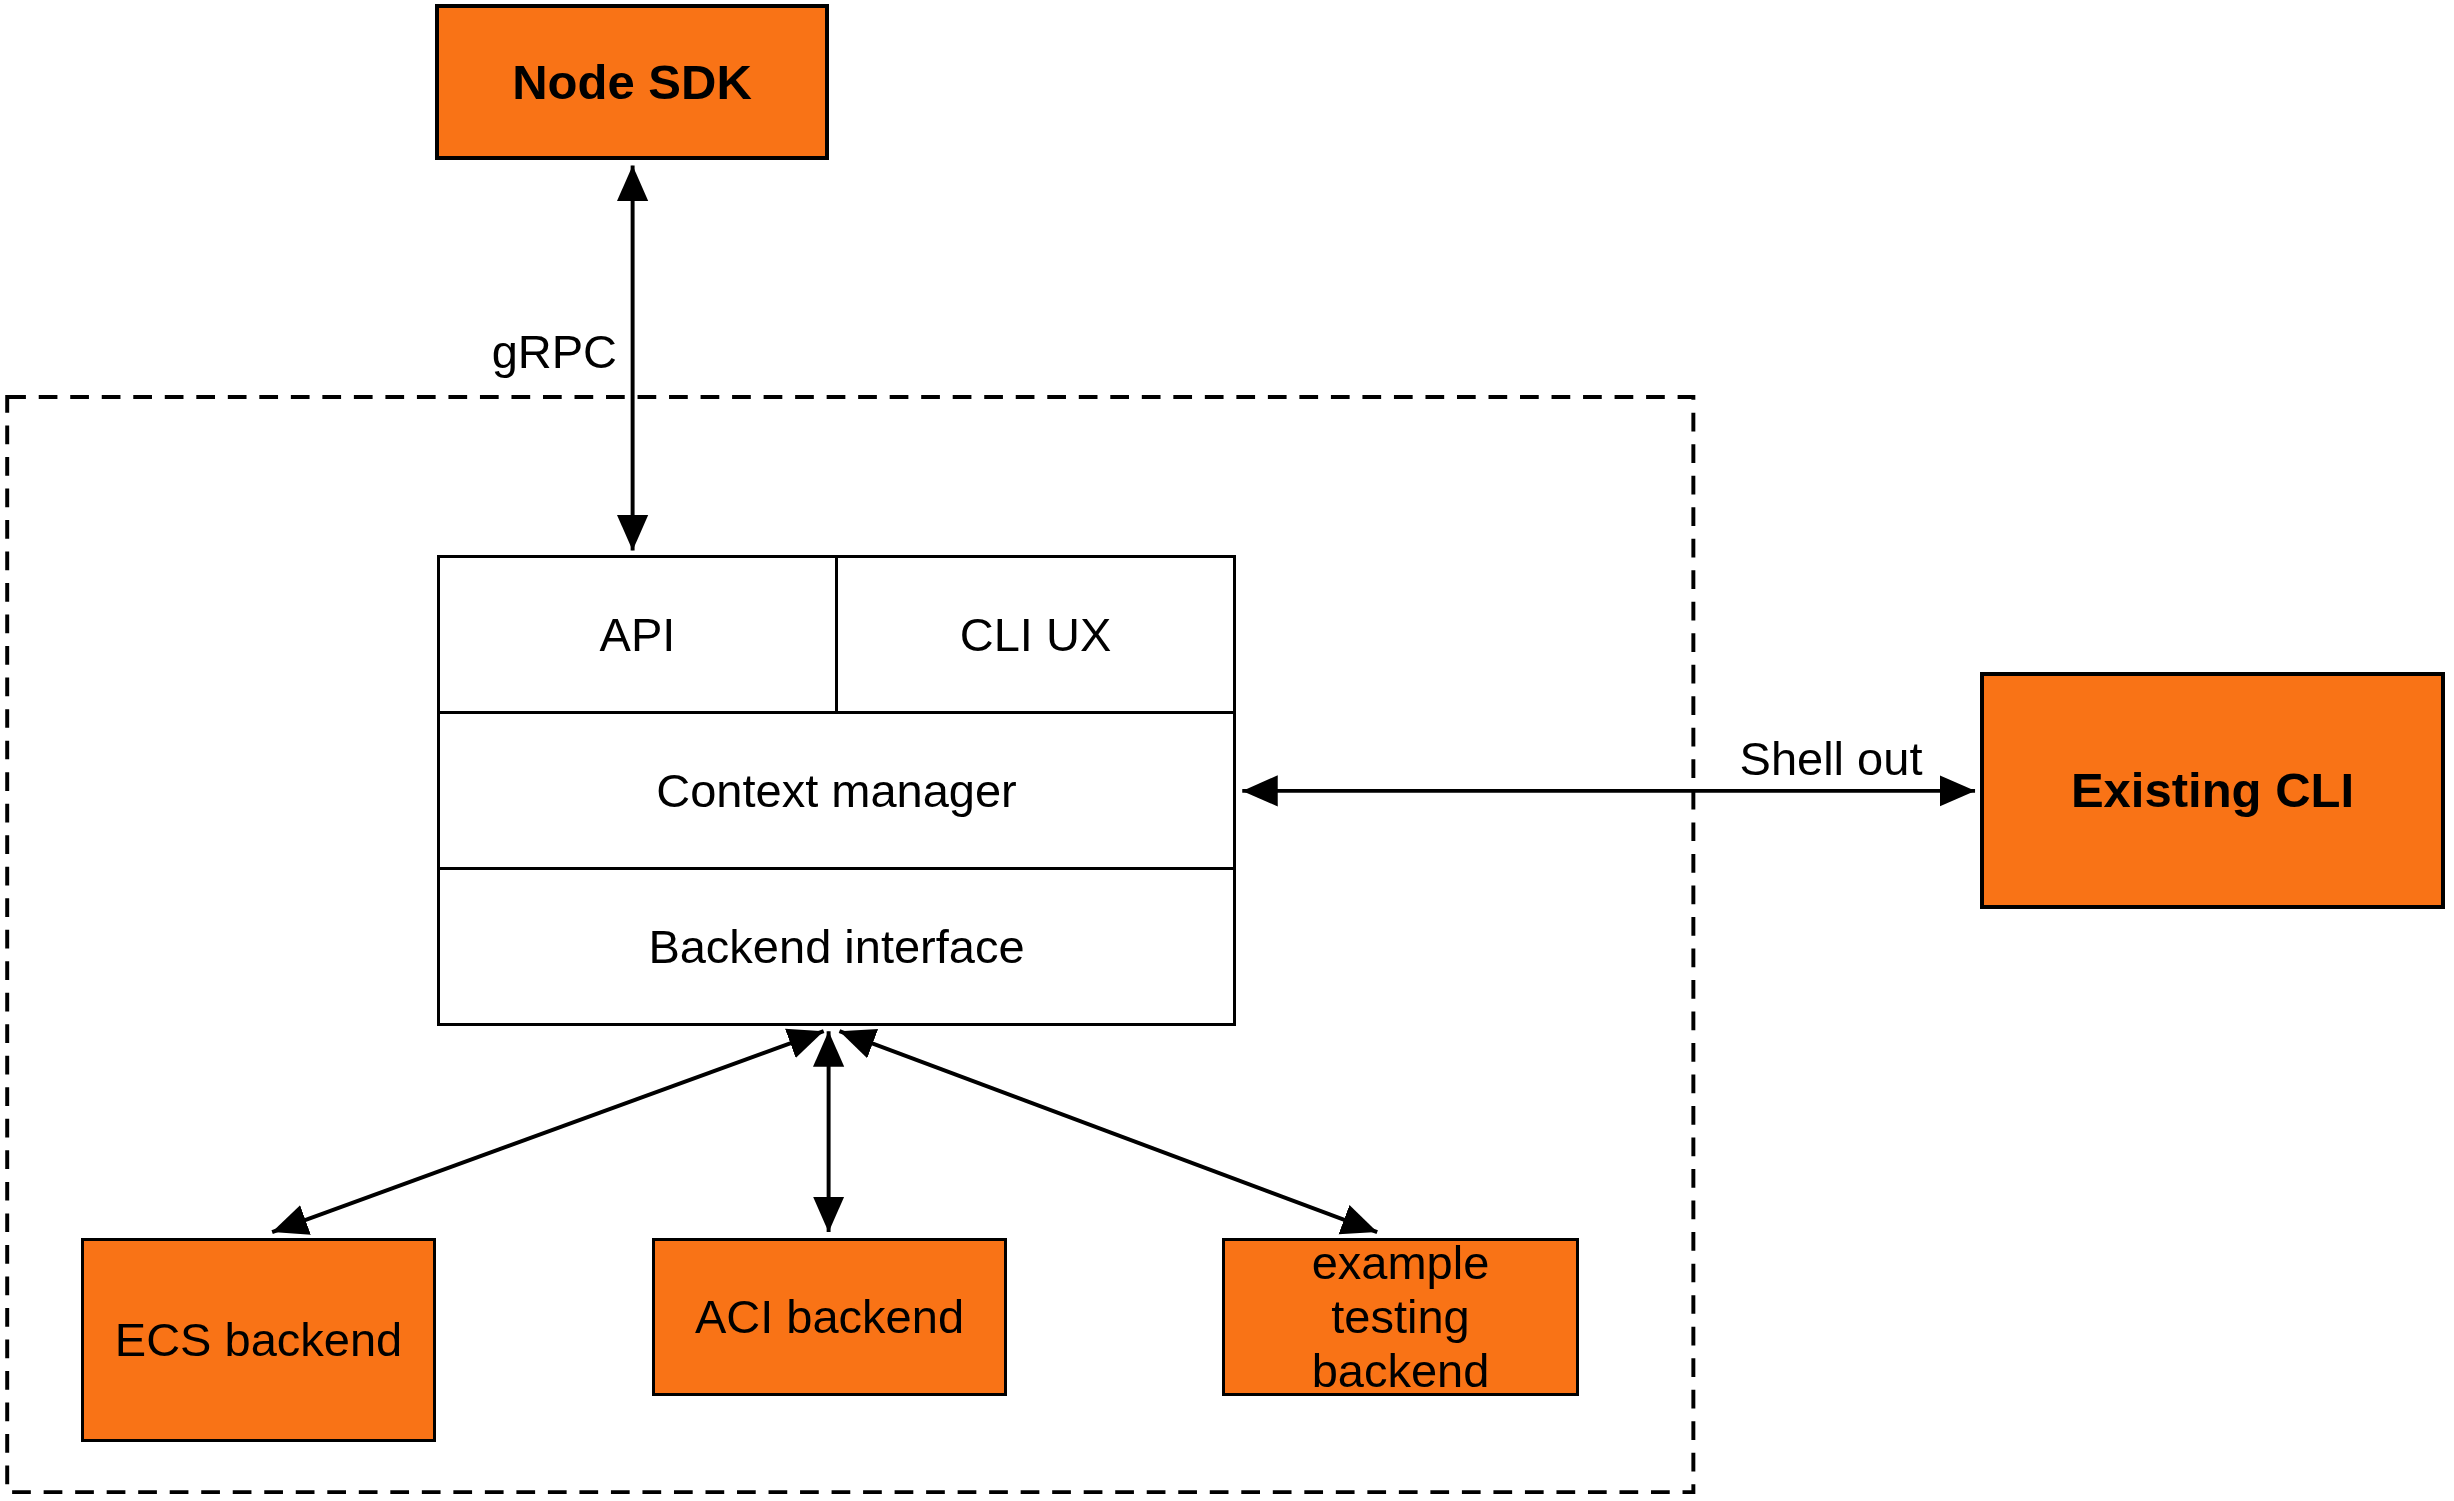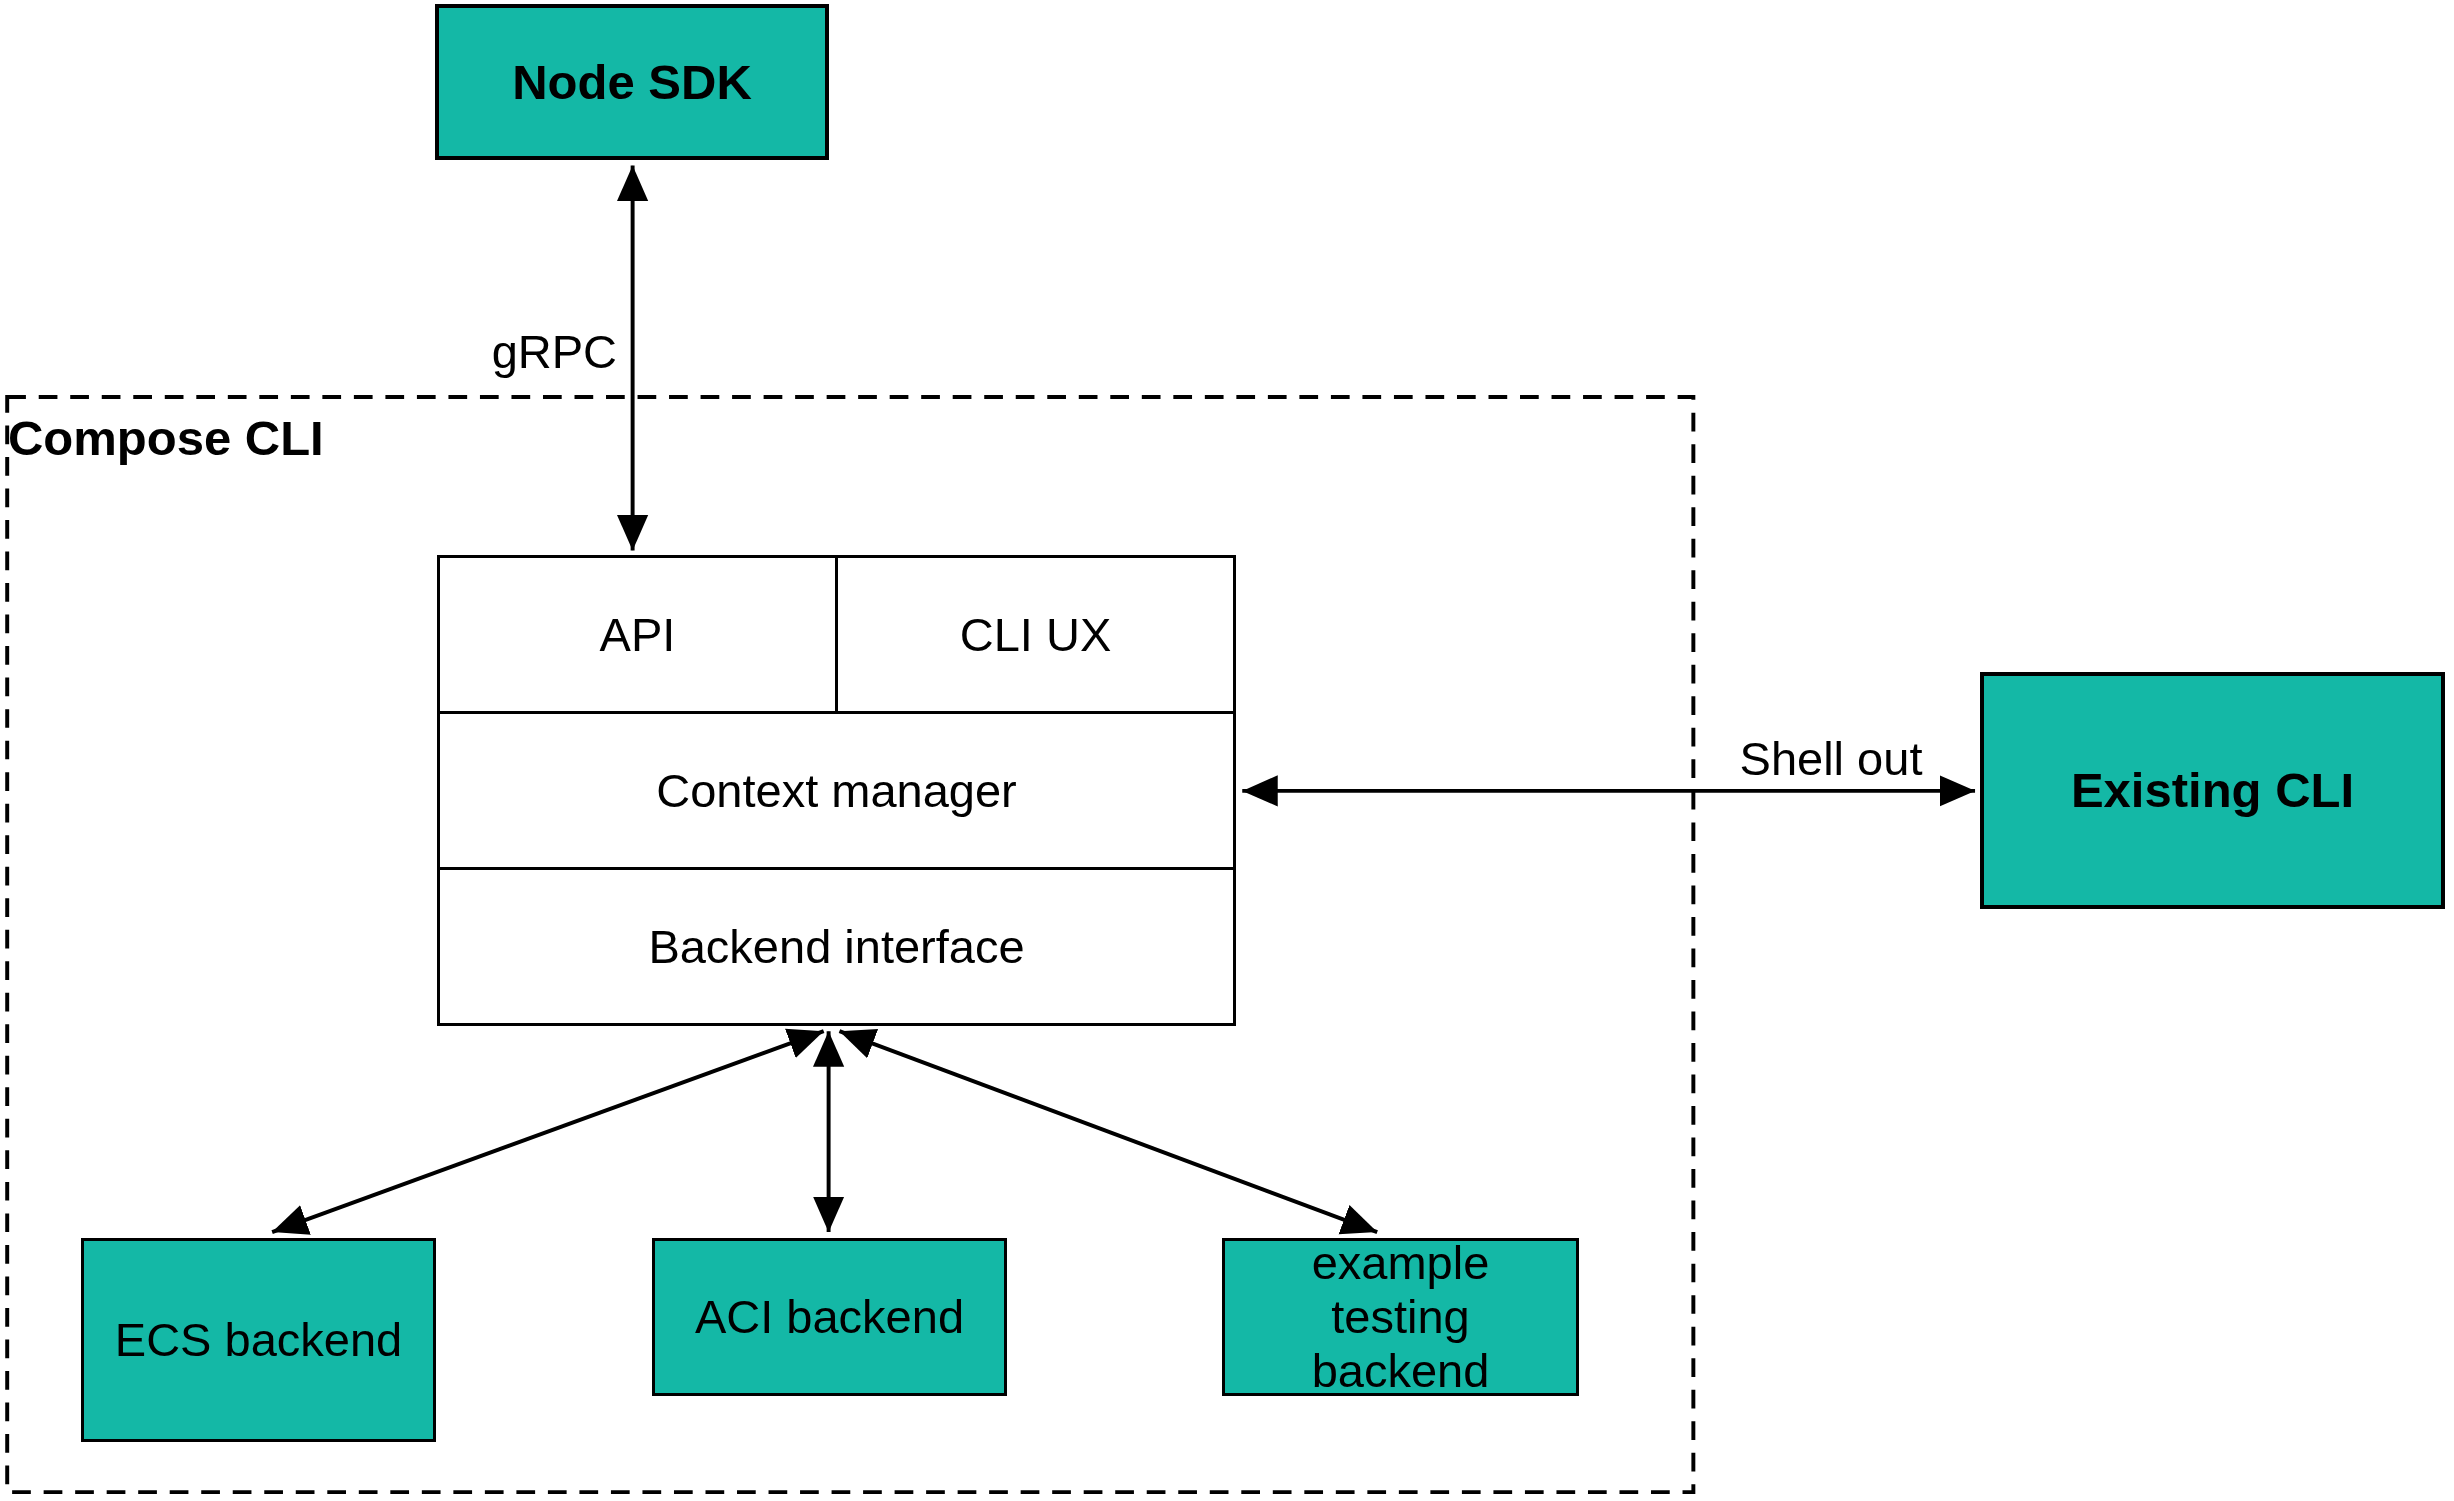--- a/index.html
+++ b/index.html
@@ -18,21 +18,21 @@
   }
   svg.connectors {
     position: absolute;
     left: 0; top: 0;
     width: 2455px;
     height: 1501px;
   }
   .box {
     position: absolute;
     box-sizing: border-box;
-    background: #14b8a6;
+    background: #f97316;
     border: 3.9px solid #000000;
     display: flex;
     align-items: center;
     justify-content: center;
     text-align: center;
     font-size: 47px;
     line-height: 1.15;
   }
   .box.heavy {
     border-width: 4.9px;
@@ -108,21 +108,20 @@
 
     <line x1="841" y1="1047" x2="841" y2="1251" stroke="#000000" stroke-width="4" marker-start="url(#arrowhead)" marker-end="url(#arrowhead)"></line>
 
     <line x1="852" y1="1047" x2="1398" y2="1251" stroke="#000000" stroke-width="4" marker-start="url(#arrowhead)" marker-end="url(#arrowhead)"></line>
   </svg>
 
   <div class="box heavy" style="left:435px; top:3.9px; width:394px; height:156px;">
     <span>Node SDK</span>
   </div>
 
-  <div class="container-label" style="left:7.9px; top:412px;">Compose CLI</div>
 
   <div class="compound" style="left:437px; top:555px; width:799px; height:471px;">
     <div class="row">
       <div class="cell divider-right">
         <span>API</span>
       </div>
       <div class="cell">
         <span>CLI UX</span>
       </div>
     </div>

